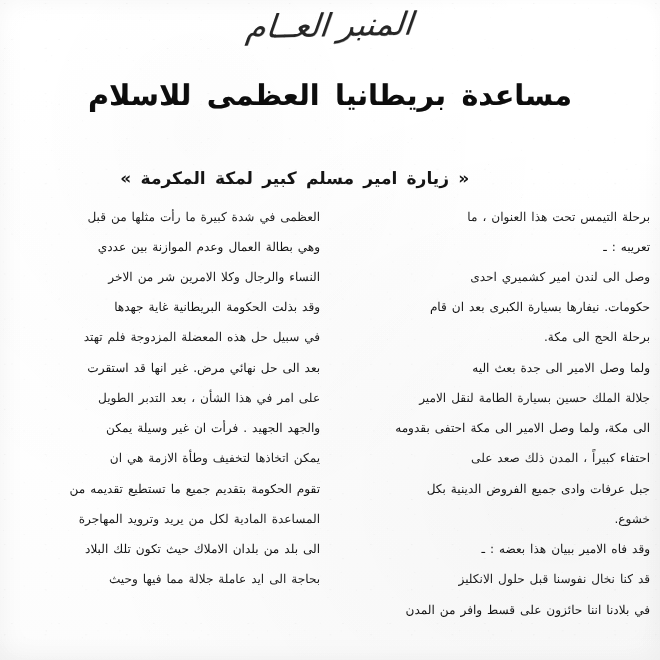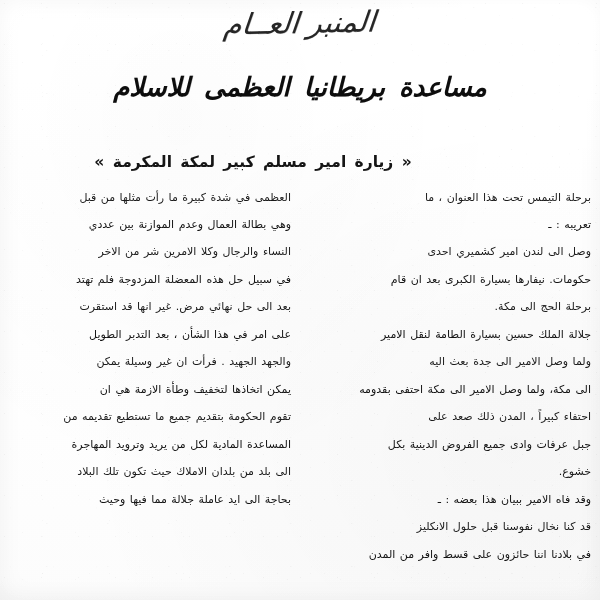--- a/index.html
+++ b/index.html
@@ -72,39 +72,38 @@
     opacity: 0.93;
   }
 
   
   #headline {
     position: absolute;
     top: 72px;
     left: 0;
     width: 600px;
     text-align: center;
-    font-style: italic;
   }
   #headline .h1 {
     display: inline-block;
     direction: rtl;
     font-size: 26px;
     font-family: "DejaVu Sans", sans-serif;
     font-weight: 700;
     color: #121215;
     letter-spacing: 0.5px;
     word-spacing: 5px;
     text-shadow: 0.3px 0.2px 0 rgba(0,0,0,0.3);
   }
 
   
   #subhead {
     position: absolute;
     top: 152px;
-    left: 1px;
+    left: 16px;
     width: 504px;
     text-align: center;
   }
   #subhead .h2 {
     display: inline-block;
     direction: rtl;
     font-size: 15.5px;
     font-weight: 700;
     color: #1a1a1d;
     word-spacing: 3px;
@@ -182,35 +181,36 @@
   </div>
 
   <div id="columns">
 
     <div class="col ar" id="col-right">
       <p class="lead">برحلة التيمس تحت هذا العنوان ، ما</p>
       <p>تعريبه : ـ</p>
       <p>وصل الى لندن امير كشميري احدى</p>
       <p>حكومات. نيفارها بسيارة الكبرى بعد ان قام</p>
       <p>برحلة الحج الى مكة.</p>
+      <p>ولما وصل الامير الى جدة بعث اليه</p>
       <p>جلالة الملك حسين بسيارة الطامة لنقل الامير</p>
-      <p>ولما وصل الامير الى جدة بعث اليه</p>
       <p>الى مكة، ولما وصل الامير الى مكة احتفى بقدومه</p>
       <p>احتفاء كبيراً ، المدن ذلك صعد على</p>
       <p>جبل عرفات وادى جميع الفروض الدينية بكل</p>
       <p>خشوع.</p>
       <p>وقد فاه الامير ببيان هذا بعضه : ـ</p>
       <p>قد كنا نخال نفوسنا قبل حلول الانكليز</p>
       <p>في بلادنا اننا حائزون على قسط وافر من المدن</p>
     </div>
 
     <div class="col ar" id="col-left">
       <p class="lead">العظمى في شدة كبيرة ما رأت مثلها من قبل</p>
       <p>وهي بطالة العمال وعدم الموازنة بين عددي</p>
       <p>النساء والرجال وكلا الامرين شر من الاخر</p>
+      <p>وقد بذلت الحكومة البريطانية غاية جهدها</p>
       <p>في سبيل حل هذه المعضلة المزدوجة فلم تهتد</p>
       <p>بعد الى حل نهائي مرض. غير انها قد استقرت</p>
       <p>على امر في هذا الشأن ، بعد التدبر الطويل</p>
       <p>والجهد الجهيد . فرأت ان غير وسيلة يمكن</p>
       <p>يمكن اتخاذها لتخفيف وطأة الازمة هي ان</p>
       <p>تقوم الحكومة بتقديم جميع ما تستطيع تقديمه من</p>
       <p>المساعدة المادية لكل من يريد وترويد المهاجرة</p>
       <p>الى بلد من بلدان الاملاك حيث تكون تلك البلاد</p>
       <p>بحاجة الى ايد عاملة جلالة مما فيها وحيث</p>
     </div>

